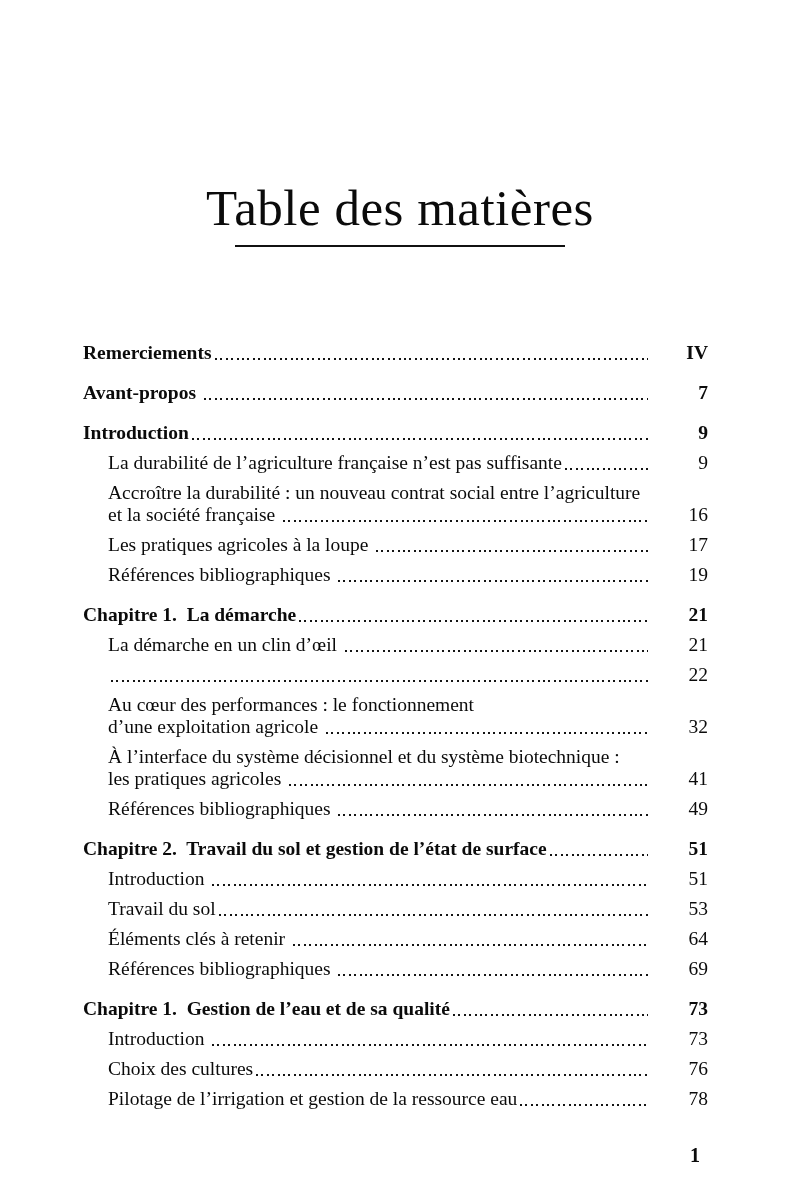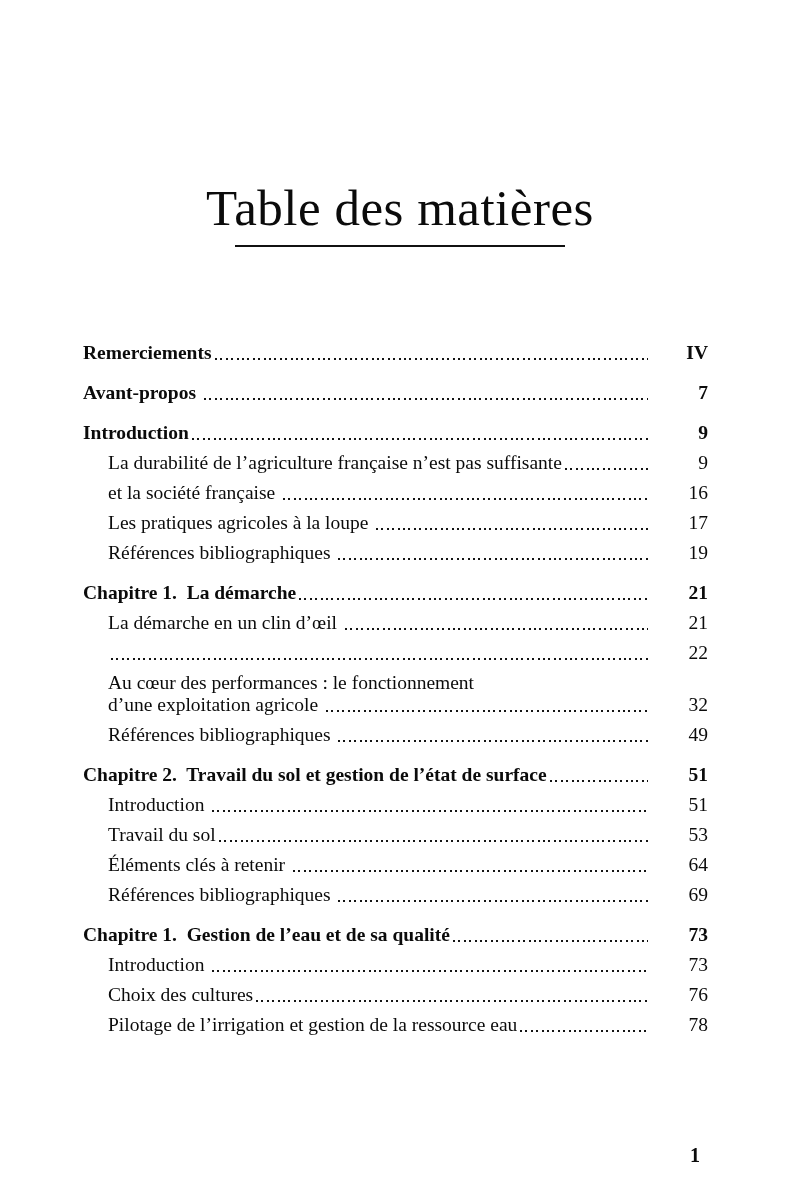--- a/index.html
+++ b/index.html
@@ -114,20 +114,21 @@
         </div>
       </div>
       <div class="toc-entry lvl1">
         <div class="entry-row">
           <span class="entry-label">La durabilité de l’agriculture française n’est pas suffisante</span>
           <span class="dots"></span>
           <span class="pagenum">9</span>
         </div>
       </div>
       <div class="toc-entry lvl1">
+        <div class="entry-line1">Accroître la durabilité : un nouveau contrat social entre l’agriculture</div>
         <div class="entry-row">
           <span class="entry-label">et la société française </span>
           <span class="dots"></span>
           <span class="pagenum">16</span>
         </div>
       </div>
       <div class="toc-entry lvl1">
         <div class="entry-row">
           <span class="entry-label">Les pratiques agricoles à la loupe </span>
           <span class="dots"></span>
@@ -160,20 +161,28 @@
           <span class="dots"></span>
           <span class="pagenum">22</span>
         </div>
       </div>
       <div class="toc-entry lvl1">
         <div class="entry-line1">Au cœur des performances : le fonctionnement</div>
         <div class="entry-row">
           <span class="entry-label">d’une exploitation agricole </span>
           <span class="dots"></span>
           <span class="pagenum">32</span>
+        </div>
+      </div>
+      <div class="toc-entry lvl1">
+        <div class="entry-line1">À l’interface du système décisionnel et du système biotechnique :</div>
+        <div class="entry-row">
+          <span class="entry-label">les pratiques agricoles </span>
+          <span class="dots"></span>
+          <span class="pagenum">41</span>
         </div>
       </div>
       <div class="toc-entry lvl1">
         <div class="entry-row">
           <span class="entry-label">Références bibliographiques </span>
           <span class="dots"></span>
           <span class="pagenum">49</span>
         </div>
       </div>
       <div class="toc-entry lvl0 bold">

